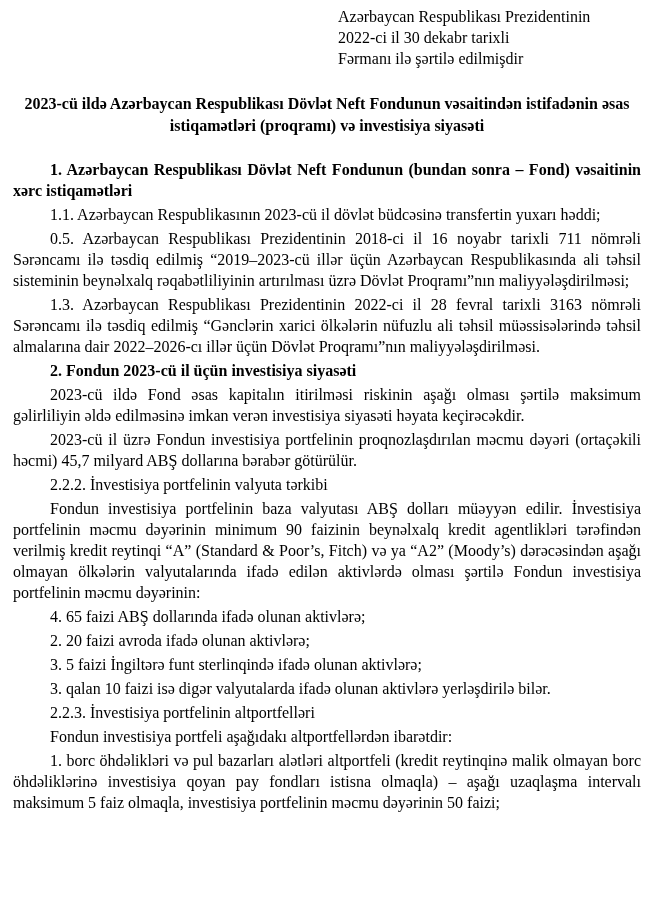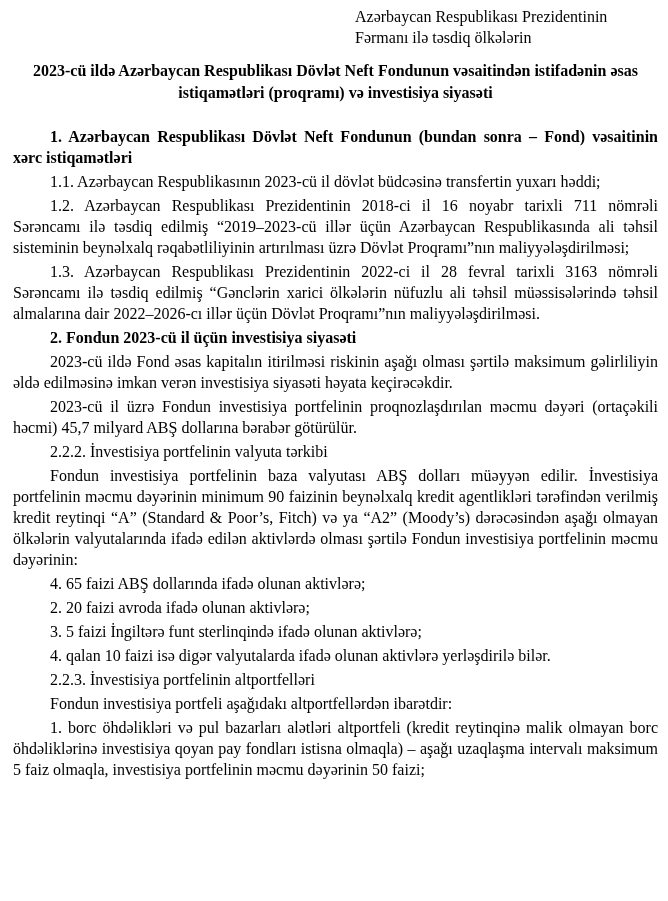--- a/index.html
+++ b/index.html
@@ -10,70 +10,71 @@
   .page {
     position: relative;
     width: 668px;
     height: 901px;
     box-sizing: border-box;
     background: #ffffff;
     color: #000000;
     font-family: "Liberation Serif", "DejaVu Serif", serif;
     font-size: 16px;
     line-height: 21px;
-    padding: 6px 7px 0 10px;
+    padding: 6px 24px 0 10px;
     overflow: hidden;
   }
   .approval {
     width: 306px;
     margin-left: auto;
     margin-right: 0;
     text-align: left;
   }
   .approval div {
     white-space: nowrap;
   }
   .doc-title {
     font-weight: bold;
     text-align: center;
     font-size: 16px;
     line-height: 22px;
-    margin: 12px 2px 22px 2px;
+    margin: 24px 2px 22px 2px;
   }
   p.para {
     margin: 3px;
     text-align: justify;
     text-indent: 37px;
   }
   p.b {
     font-weight: bold;
   }
 </style>
 </head>
 <body>
 
 <div class="page">
 
   <div class="approval">
     <div>Azərbaycan Respublikası Prezidentinin</div>
-    <div>Fərmanı ilə təsdiq ölkələrin</div>
+    <div>2022-ci il 30 dekabr tarixli</div>
+    <div>Fərmanı ilə şərtilə edilmişdir</div>
   </div>
 
   <div class="doc-title">2023-cü ildə Azərbaycan Respublikası Dövlət Neft Fondunun vəsaitindən istifadənin əsas istiqamətləri (proqramı) və investisiya siyasəti</div>
 
   <p class="para b">1. Azərbaycan Respublikası Dövlət Neft Fondunun (bundan sonra – Fond) vəsaitinin xərc istiqamətləri</p>
   <p class="para">1.1. Azərbaycan Respublikasının 2023-cü il dövlət büdcəsinə transfertin yuxarı həddi;</p>
-  <p class="para">1.2. Azərbaycan Respublikası Prezidentinin 2018-ci il 16 noyabr tarixli 711 nömrəli Sərəncamı ilə təsdiq edilmiş “2019–2023-cü illər üçün Azərbaycan Respublikasında ali təhsil sisteminin beynəlxalq rəqabətliliyinin artırılması üzrə Dövlət Proqramı”nın maliyyələşdirilməsi;</p>
+  <p class="para">0.5. Azərbaycan Respublikası Prezidentinin 2018-ci il 16 noyabr tarixli 711 nömrəli Sərəncamı ilə təsdiq edilmiş “2019–2023-cü illər üçün Azərbaycan Respublikasında ali təhsil sisteminin beynəlxalq rəqabətliliyinin artırılması üzrə Dövlət Proqramı”nın maliyyələşdirilməsi;</p>
   <p class="para">1.3. Azərbaycan Respublikası Prezidentinin 2022-ci il 28 fevral tarixli 3163 nömrəli Sərəncamı ilə təsdiq edilmiş “Gənclərin xarici ölkələrin nüfuzlu ali təhsil müəssisələrində təhsil almalarına dair 2022–2026-cı illər üçün Dövlət Proqramı”nın maliyyələşdirilməsi.</p>
   <p class="para b">2. Fondun 2023-cü il üçün investisiya siyasəti</p>
   <p class="para">2023-cü ildə Fond əsas kapitalın itirilməsi riskinin aşağı olması şərtilə maksimum gəlirliliyin əldə edilməsinə imkan verən investisiya siyasəti həyata keçirəcəkdir.</p>
   <p class="para">2023-cü il üzrə Fondun investisiya portfelinin proqnozlaşdırılan məcmu dəyəri (ortaçəkili həcmi) 45,7 milyard ABŞ dollarına bərabər götürülür.</p>
   <p class="para">2.2.2. İnvestisiya portfelinin valyuta tərkibi</p>
   <p class="para">Fondun investisiya portfelinin baza valyutası ABŞ dolları müəyyən edilir. İnvestisiya portfelinin məcmu dəyərinin minimum 90 faizinin beynəlxalq kredit agentlikləri tərəfindən verilmiş kredit reytinqi “A” (Standard &amp; Poor’s, Fitch) və ya “A2” (Moody’s) dərəcəsindən aşağı olmayan ölkələrin valyutalarında ifadə edilən aktivlərdə olması şərtilə Fondun investisiya portfelinin məcmu dəyərinin:</p>
   <p class="para">4. 65 faizi ABŞ dollarında ifadə olunan aktivlərə;</p>
   <p class="para">2. 20 faizi avroda ifadə olunan aktivlərə;</p>
   <p class="para">3. 5 faizi İngiltərə funt sterlinqində ifadə olunan aktivlərə;</p>
-  <p class="para">4. qalan 10 faizi isə digər valyutalarda ifadə olunan aktivlərə yerləşdirilə bilər.</p>
+  <p class="para">3. qalan 10 faizi isə digər valyutalarda ifadə olunan aktivlərə yerləşdirilə bilər.</p>
   <p class="para">2.2.3. İnvestisiya portfelinin altportfelləri</p>
   <p class="para">Fondun investisiya portfeli aşağıdakı altportfellərdən ibarətdir:</p>
   <p class="para">1. borc öhdəlikləri və pul bazarları alətləri altportfeli (kredit reytinqinə malik olmayan borc öhdəliklərinə investisiya qoyan pay fondları istisna olmaqla) – aşağı uzaqlaşma intervalı maksimum 5 faiz olmaqla, investisiya portfelinin məcmu dəyərinin 50 faizi;</p>
 
 </div>
 
 </body></html>

